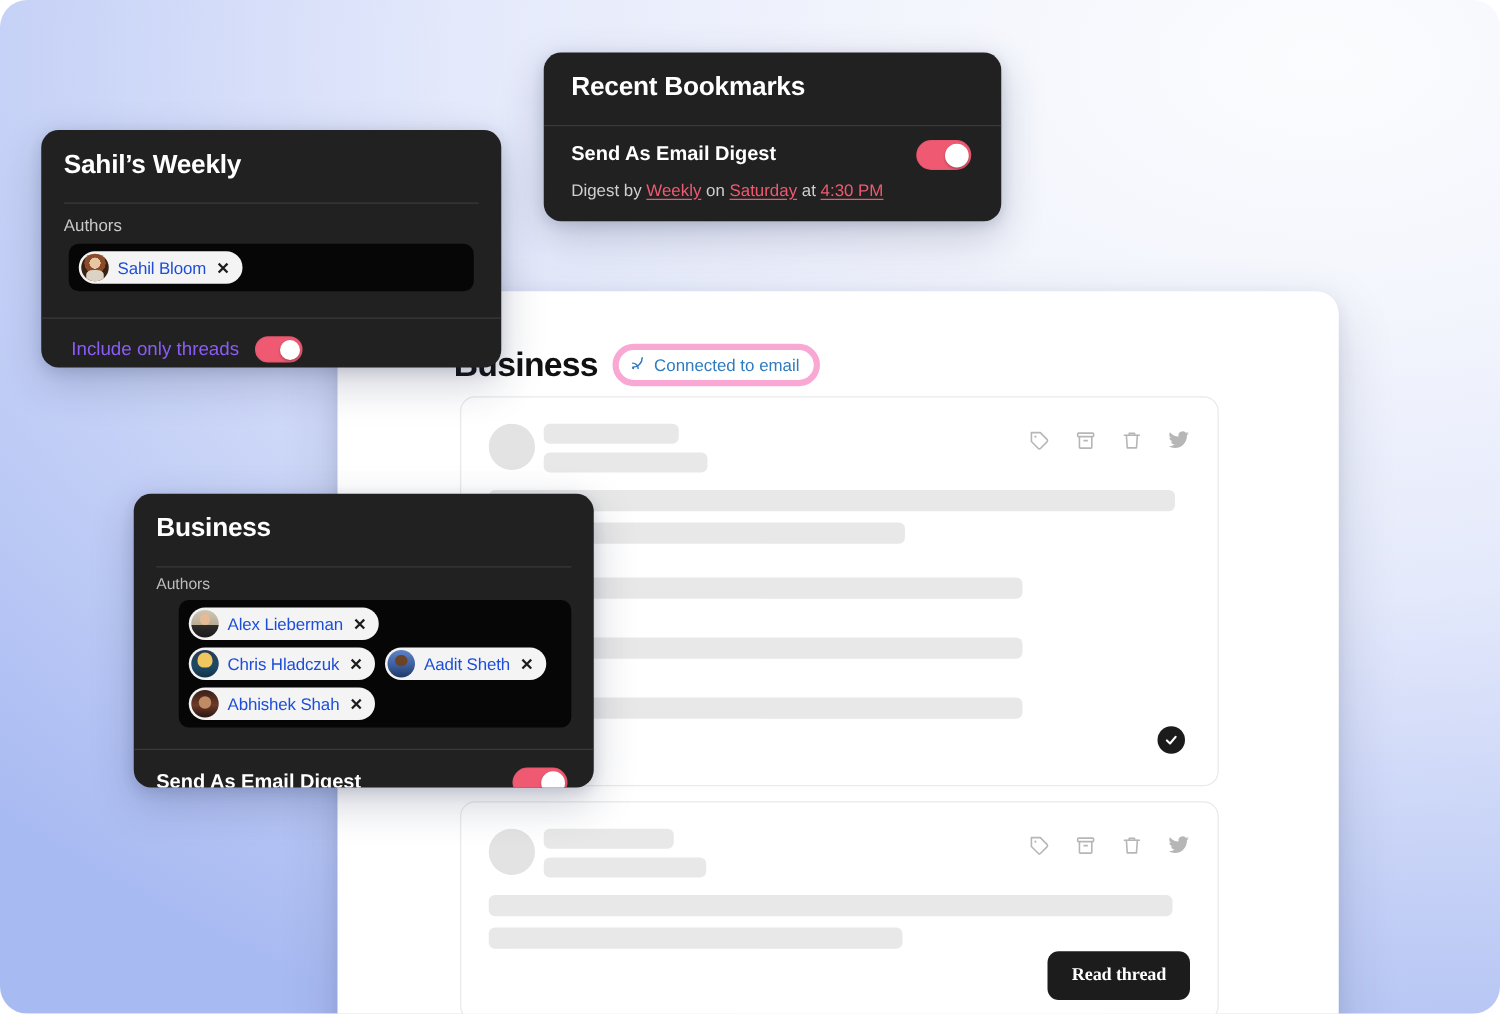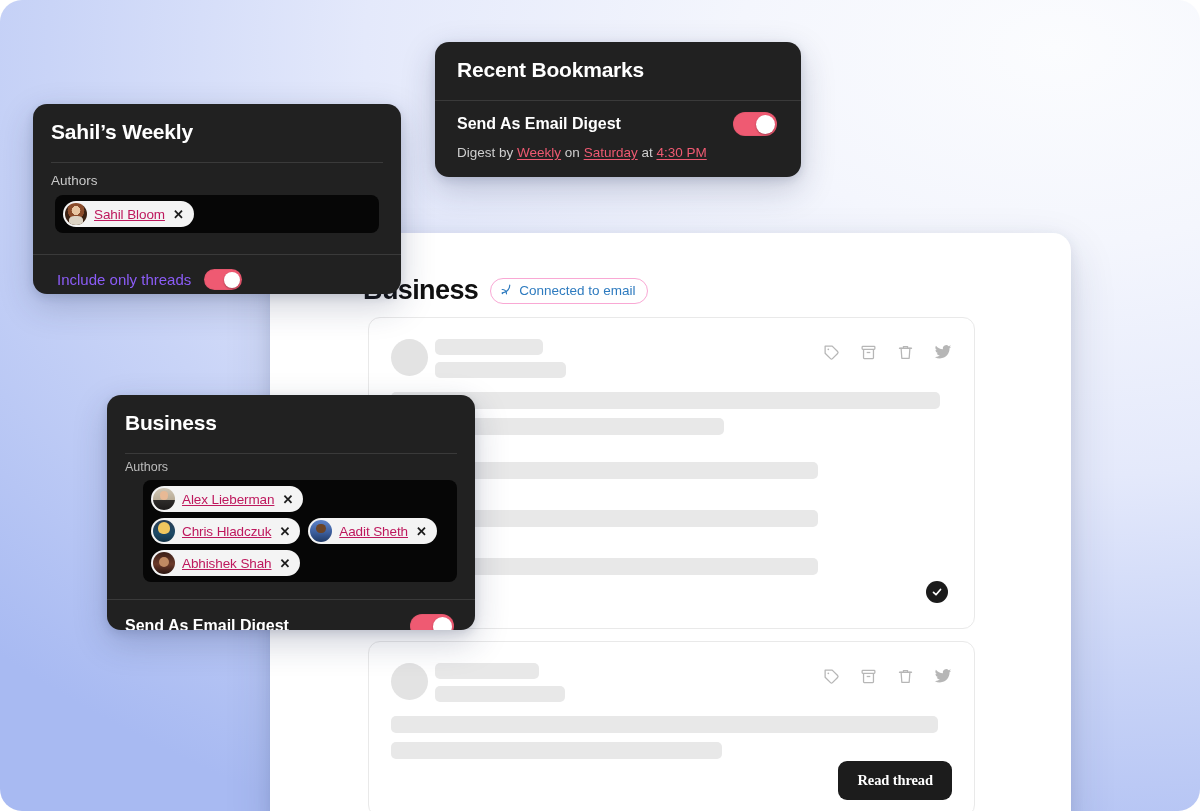--- a/index.html
+++ b/index.html
@@ -99,25 +99,24 @@
     height: 22px;
     border-radius: 50%;
     flex: none;
     background-size: cover;
     background-position: center;
     overflow: hidden;
     position: relative;
   }
   .chip .nm {
     font-size: 13.5px;
-    color: #be185d;
+    color: #1d4ed8;
     padding: 0 8px 0 7px;
     white-space: nowrap;
     letter-spacing: -0.1px;
-    text-decoration: underline;
   }
   .chip .x {
     font-size: 13px;
     color: #1b1b1b;
     padding-right: 6px;
     font-weight: 600;
     cursor: pointer;
     line-height: 1;
   }
 
@@ -154,21 +153,21 @@
   #main-head .h-title {
     font-size: 27px;
     font-weight: 700;
     color: #111;
     letter-spacing: -0.6px;
   }
   .badge {
     display: inline-flex;
     align-items: center;
     gap: 6px;
-    border: 1px solid #f9a8d4;
+    border: 5px solid #f9a8d4;
     border-radius: 999px;
     padding: 4px 11px 4px 9px;
     color: #2e7bbf;
     font-size: 13.5px;
     background: #fff;
     white-space: nowrap;
   }
 
   .card {
     position: absolute;

